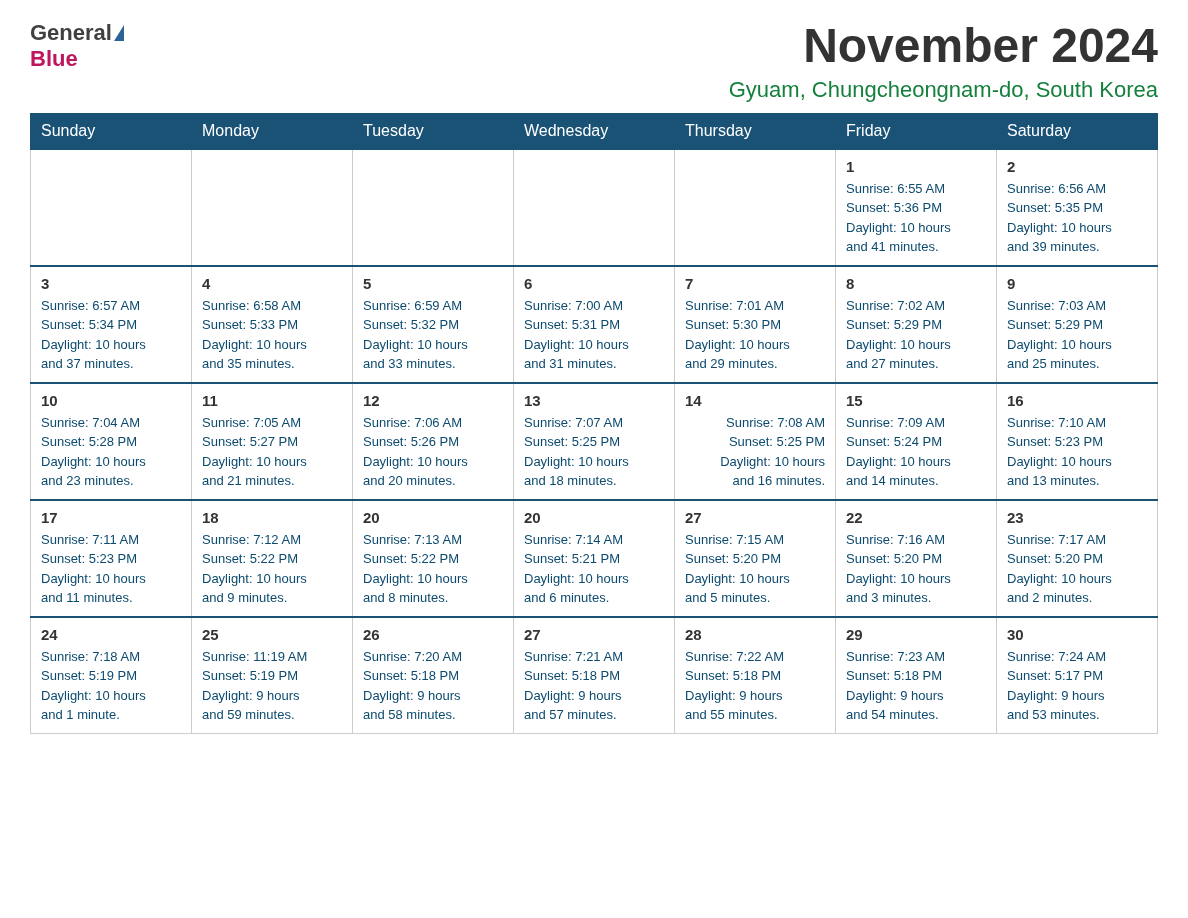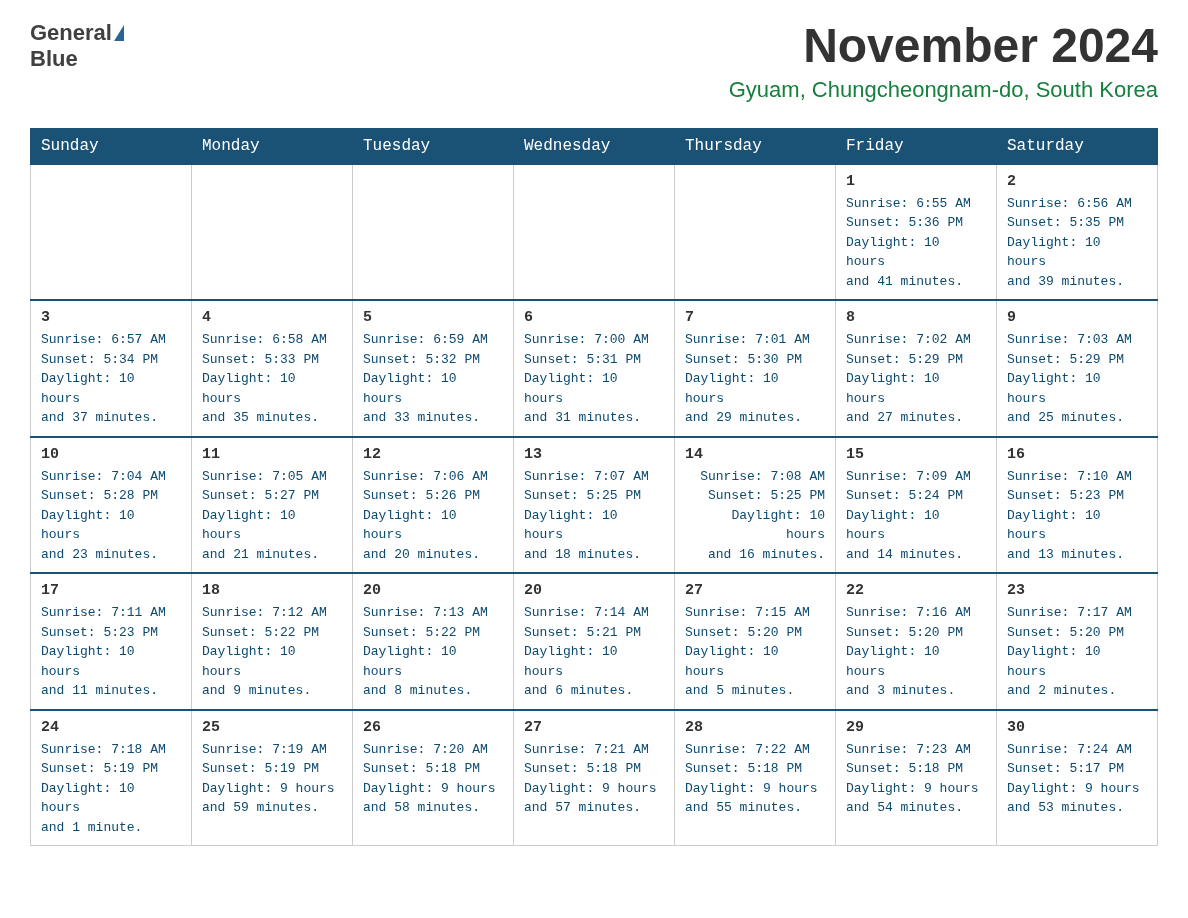--- a/index.html
+++ b/index.html
@@ -31,40 +31,39 @@
     .logo-triangle {
       display: inline-block;
       width: 0;
       height: 0;
       border-left: 10px solid transparent;
       border-right: 0px solid transparent;
       border-bottom: 16px solid #2a6496;
       margin: 0 2px;
       vertical-align: middle;
     }
-    .logo-blue { color: #404040; font-size: 22px; font-weight: bold; }
+    .logo-blue { color: #be185d; font-size: 22px; font-weight: bold; }
     .title-block {
       text-align: right;
     }
     .month-title {
       font-size: 48px;
       font-weight: bold;
       color: #333;
       line-height: 1.1;
     }
     .location-title {
       font-size: 22px;
       color: #15803d;
       margin-top: 4px;
     }
     .calendar {
       width: 100%;
       border-collapse: collapse;
-      margin-top: 25px;
-      font-family: Liberation Mono, monospace;
+      margin-top: 10px;
     }
     .calendar th {
       background-color: #1a5276;
       color: #fff;
       padding: 8px 10px;
       font-size: 16px;
       font-weight: normal;
       text-align: left;
       border: 1px solid #1a5276;
     }
@@ -302,21 +301,21 @@
       <tr>
         <td>
           <span class="day-num">24</span>
           <div class="day-info" style="white-space: pre-line;">Sunrise: 7:18 AM
 Sunset: 5:19 PM
 Daylight: 10 hours
 and 1 minute.</div>
         </td>
         <td>
           <span class="day-num">25</span>
-          <div class="day-info" style="white-space: pre-line;">Sunrise: 7:19 AM
+          <div class="day-info" style="white-space: pre-line;">Sunrise: 11:19 AM
 Sunset: 5:19 PM
 Daylight: 9 hours
 and 59 minutes.</div>
         </td>
         <td>
           <span class="day-num">26</span>
           <div class="day-info" style="white-space: pre-line;">Sunrise: 7:20 AM
 Sunset: 5:18 PM
 Daylight: 9 hours
 and 58 minutes.</div>

